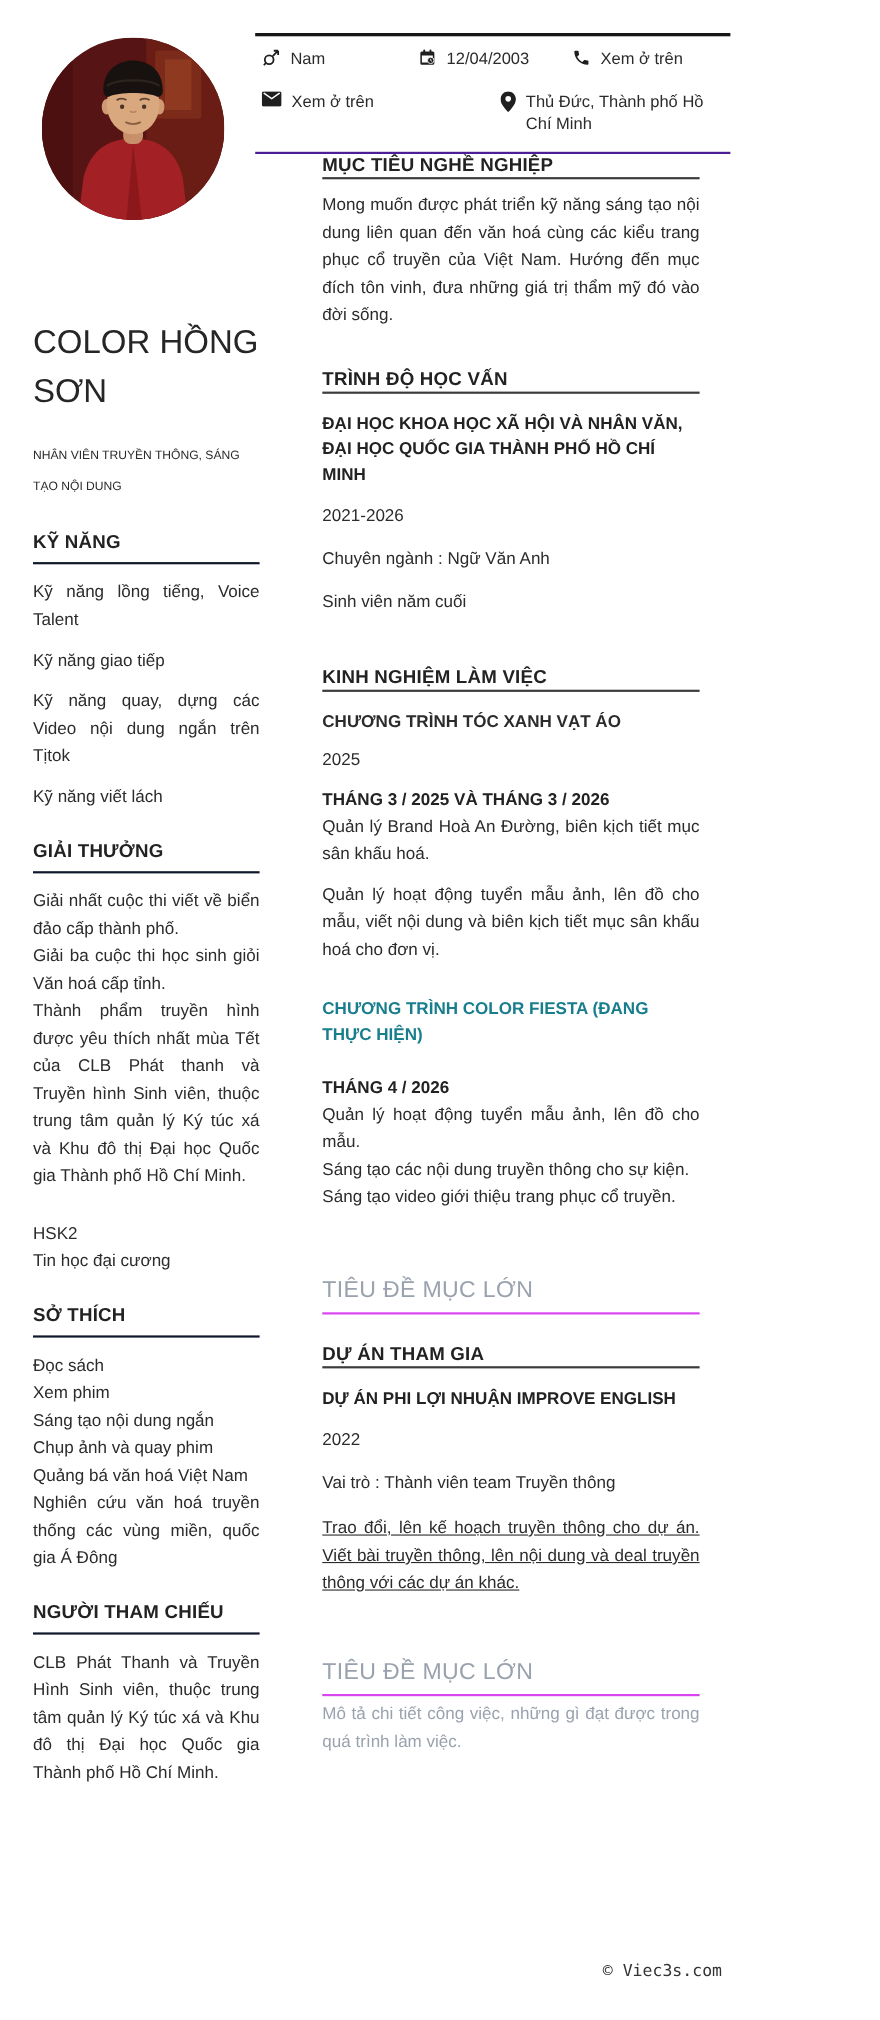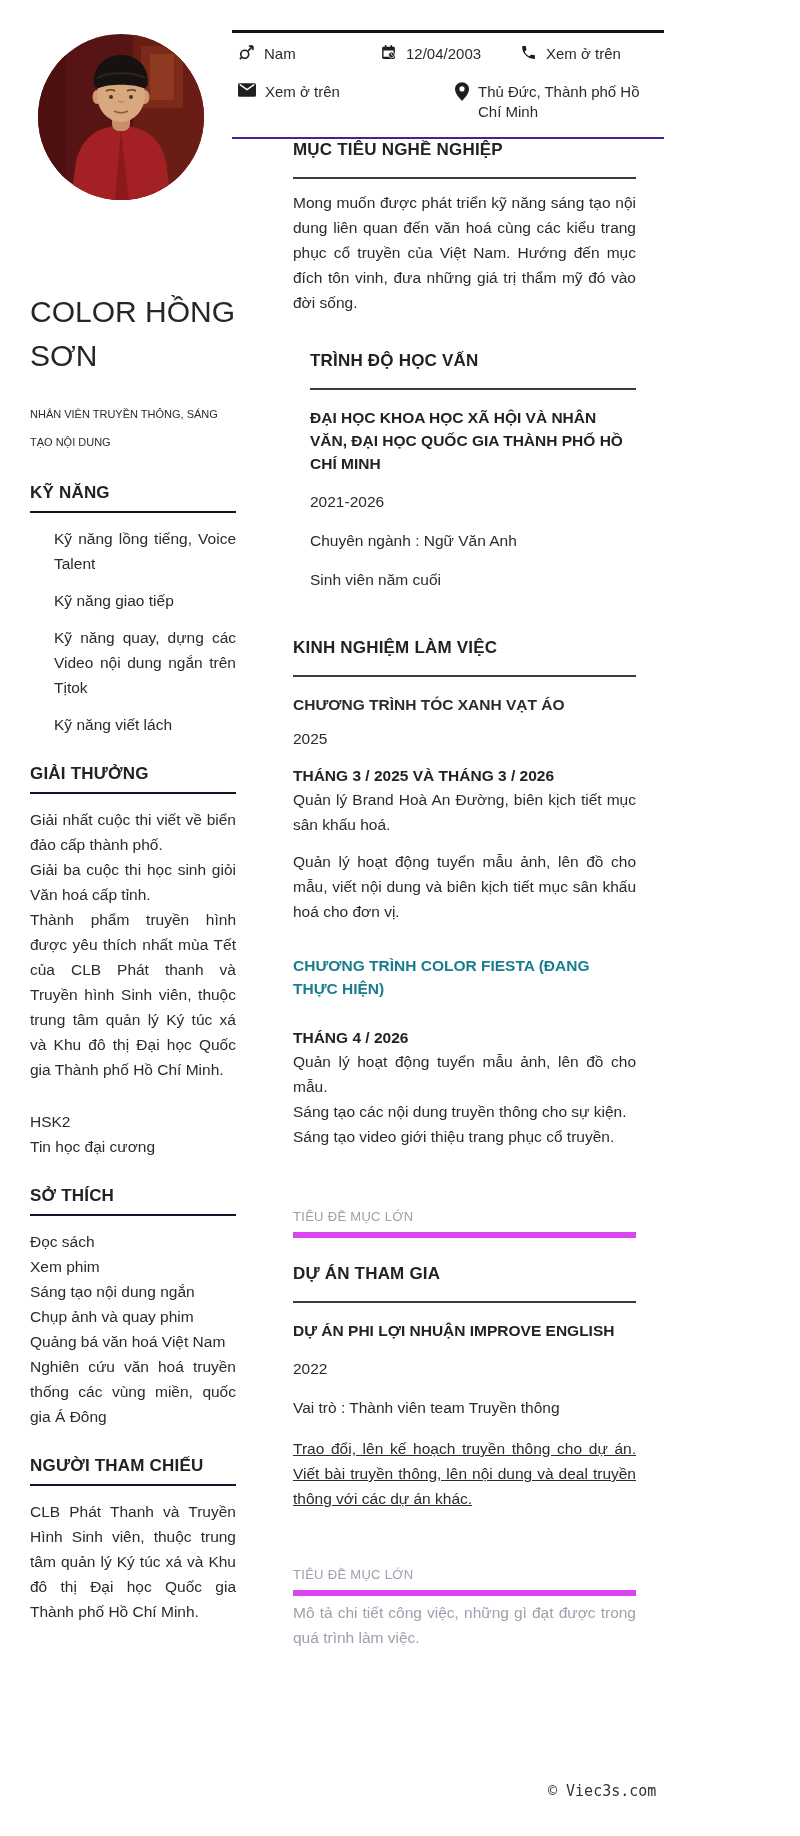--- a/index.html
+++ b/index.html
@@ -19,41 +19,41 @@
   .contact-item .ci-icon { flex:0 0 auto; margin-top:1px; }
   .contact-item .ci-text { padding-top:1px; }
 
   
   .left-col { position:absolute; left:30px; top:290px; width:206px; }
   .name { font-size:30px; line-height:44px; font-weight:400; color:#262626; }
   .job-title { margin-top:22px; font-size:11px; line-height:28px; color:#2b2b2b; }
   .l-section { margin-top:27px; }
   .l-heading { font-size:17px; font-weight:700; letter-spacing:.2px; padding-bottom:8px;
                border-bottom:2px solid #0f172a; margin-bottom:13px; color:#222; }
-  .l-item { font-size:15.5px; line-height:25px; text-align:justify; margin-bottom:12px;margin-left:24px; }
+  .l-item { font-size:15.5px; line-height:25px; text-align:justify; margin-bottom:12px; }
   .l-item:last-child { margin-bottom:0; }
   .l-line { font-size:15.5px; line-height:25px; text-align:justify; }
 
   
   .right-col { position:absolute; left:293px; top:140px; width:343px; }
-  .r-heading { font-size:17px; font-weight:700; letter-spacing:.2px; padding-bottom:17px;
+  .r-heading { font-size:17px; font-weight:700; letter-spacing:.2px; padding-bottom:1px;
                border-bottom:2px solid #3c3c3c; margin-bottom:11px; color:#222; }
   .r-body { font-size:15.5px; line-height:25px; text-align:justify; }
   .r-sub { font-size:15.5px; font-weight:700; line-height:23px; color:#222; }
   .r-gap-sm { margin-top:14px; }
   .r-gap-md { margin-top:16px; }
   .sec-objective { margin-bottom:36px; }
-  .sec-education { margin-bottom:46px;margin-left:17px; }
+  .sec-education { margin-bottom:46px; }
   .job-year { font-size:15.5px; margin-top:14px; }
   .job-period { margin-top:16px; }
   .teal-title { color:#187D8C; font-weight:700; font-size:15.5px; line-height:23px; margin-top:30px; }
   .exp-title { font-size:15.5px; font-weight:700; line-height:23px; }
   .placeholder-block { margin-top:60px; }
-  .ph-title { color:#9AA2AE; font-size:13px; letter-spacing:.3px; padding-bottom:8px;
-              border-bottom:6px solid #d946ef; }
+  .ph-title { color:#9AA2AE; font-size:21px; letter-spacing:.3px; padding-bottom:8px;
+              border-bottom:2px solid #d946ef; }
   .ph-hint { color:#9AA2AE; font-size:15.5px; line-height:25px; margin-top:4px; text-align:justify; }
   .sec-projects { margin-top:26px; }
 
   .footer { position:absolute; left:548px; top:1782px; font-family:"DejaVu Sans Mono","Liberation Mono",monospace;
             font-size:15px; color:#333; }
 </style>
 </head>
 <body>
 
 <div class="page">

